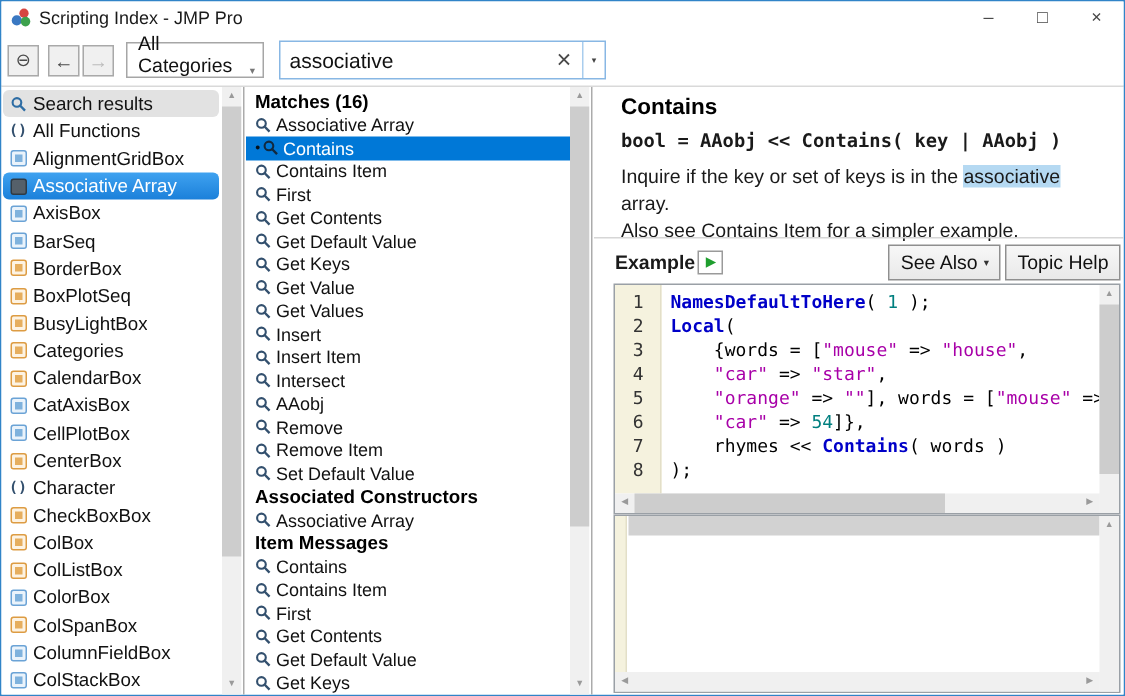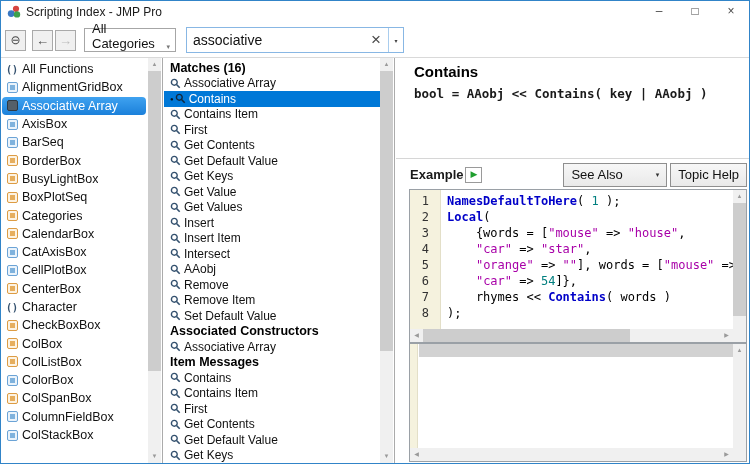--- a/index.html
+++ b/index.html
@@ -72,21 +72,21 @@
   .d-title { position:absolute; top:5px; left:18px; font-size:15px; font-weight:bold; color:#000; }
   .d-sig { position:absolute; top:28px; left:18px; font-family:"DejaVu Sans Mono", monospace; font-size:12.5px; font-weight:bold; color:#1a1a1a; white-space:pre; }
   .d-desc { position:absolute; top:51px; left:18px; right:8px; font-size:13px; line-height:18px; color:#1a1a1a; }
   .d-desc .hl { background:#b5d9f2; }
   .d-sep { position:absolute; top:100px; left:0; right:0; height:1px; background:#d6d6d6; }
 
   .example-row { position:absolute; top:104px; left:14px; right:2px; height:25px; display:flex; align-items:center; }
   .ex-label { font-weight:bold; font-size:13px; color:#1a1a1a; }
   .run-btn { width:17px; height:16px; border:1px solid #9a9a9a; background:#fff; margin-left:2px; display:flex; align-items:center; justify-content:center; font-size:9px; color:#1f9e2e; line-height:1; }
   .ex-buttons { margin-left:auto; display:flex; }
-  .btn { height:24px; border:1px solid #8f8f8f; background:linear-gradient(#f7f7f7,#e9e9e9); font-size:13px; color:#111; padding:0 7px; display:flex; align-items:center; margin-left:3px;gap:29px; }
+  .btn { height:24px; border:1px solid #8f8f8f; background:linear-gradient(#f7f7f7,#e9e9e9); font-size:13px; color:#111; padding:0 7px; display:flex; align-items:center; margin-left:3px; }
   .btn .caret { font-size:7px; margin-left:4px; color:#333; }
 
   
   .editor { position:absolute; top:131px; left:13px; right:2px; height:154px; border:1px solid #9aa0a6; background:#fff; }
   .ed-gutter { position:absolute; left:0; top:0; bottom:13px; width:31px; background:#f5f2de; border-right:1px solid #e3dfc8; }
   .ed-lines { position:absolute; left:0; top:0; right:13px; bottom:13px; padding-top:3px; overflow:hidden; }
   .code-line { display:flex; font-family:"DejaVu Sans Mono", monospace; font-size:12px; line-height:16px; white-space:pre; }
   .lnum { flex:0 0 25px; text-align:right; padding-right:6px; color:#333; }
   .ltext { padding-left:12px; overflow:hidden; }
   .tok-kw { color:#0000c8; font-weight:bold; }
@@ -144,20 +144,29 @@
       <div class="search-drop">
           <span>▾</span>
         </div>
     </div>
   </div>
 
   <div class="main">
 
     <div class="sidebar">
       <div class="sb-list">
+          <div class="sb-row highlight">
+            <span class="sb-icon">
+              <svg width="11" height="11" viewBox="0 0 11 11">
+                <circle cx="4.3" cy="4.3" r="2.9" fill="none" stroke="#2e6da4" stroke-width="1.4"></circle>
+                <line x1="6.5" y1="6.5" x2="9.7" y2="9.7" stroke="#2e6da4" stroke-width="1.6"></line>
+              </svg>
+            </span>
+            <span class="sb-label">Search results</span>
+          </div>
           <div class="sb-row">
             <span class="sb-icon parens">()</span>
             <span class="sb-label">All Functions</span>
           </div>
           <div class="sb-row">
             <span class="sb-icon">
               <span class="box-glyph blue-box"></span>
             </span>
             <span class="sb-label">AlignmentGridBox</span>
           </div>
@@ -182,27 +191,27 @@
           <div class="sb-row">
             <span class="sb-icon">
               <span class="box-glyph orange-box"></span>
             </span>
             <span class="sb-label">BorderBox</span>
           </div>
           <div class="sb-row">
             <span class="sb-icon">
               <span class="box-glyph orange-box"></span>
             </span>
+            <span class="sb-label">BoxPlotSeq</span>
+          </div>
+          <div class="sb-row">
+            <span class="sb-icon">
+              <span class="box-glyph orange-box"></span>
+            </span>
             <span class="sb-label">BusyLightBox</span>
-          </div>
-          <div class="sb-row">
-            <span class="sb-icon">
-              <span class="box-glyph orange-box"></span>
-            </span>
-            <span class="sb-label">BoxPlotSeq</span>
           </div>
           <div class="sb-row">
             <span class="sb-icon">
               <span class="box-glyph orange-box"></span>
             </span>
             <span class="sb-label">Categories</span>
           </div>
           <div class="sb-row">
             <span class="sb-icon">
               <span class="box-glyph orange-box"></span>
@@ -456,20 +465,25 @@
         <div class="vs-thumb" style="top:13px; height:280px;"></div>
         <span class="vs-down">▼</span>
       </div>
     </div>
 
     <div class="splitter"></div>
 
     <div class="detail">
       <div class="d-title">Contains</div>
       <div class="d-sig">bool = AAobj &lt;&lt; Contains( key | AAobj )</div>
+      <div class="d-desc">
+        <span>Inquire if the key or set of keys is in the </span><span class="hl">associative</span><span> array.</span>
+        <br>
+        <span>Also see Contains Item for a simpler example.</span>
+      </div>
       <div class="d-sep"></div>
 
       <div class="example-row">
         <span class="ex-label">Example</span>
         <span class="run-btn">
             <span>▶</span>
           </span>
         <div class="ex-buttons">
           <div class="btn">
             <span>See Also</span>

